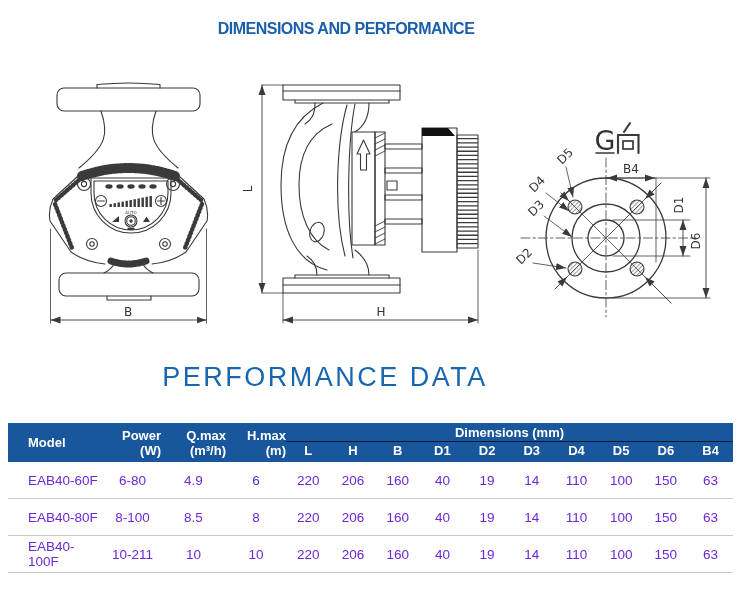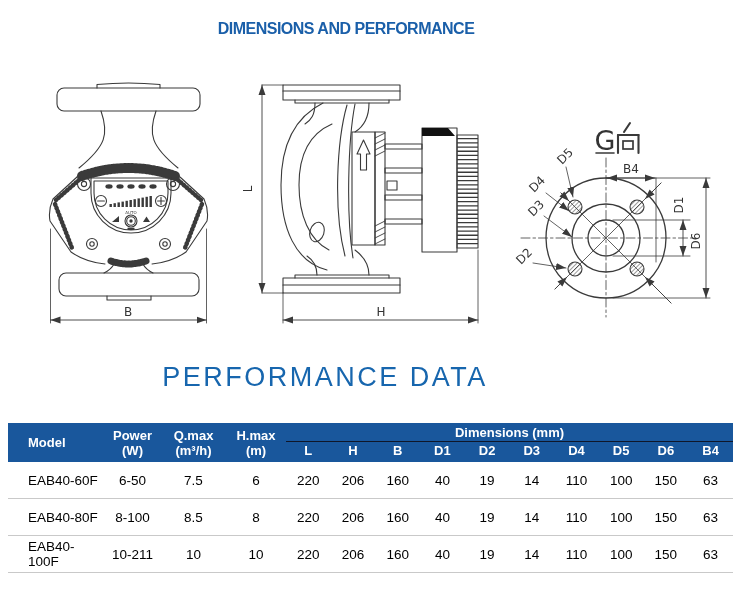--- a/index.html
+++ b/index.html
@@ -12,24 +12,24 @@
   .draw{position:absolute;}
   #front-view{left:35px;top:80px;}
   #side-view{left:235px;top:80px;}
   #flange-view{left:513px;top:110px;}
   svg text{font-family:"DejaVu Sans","Liberation Sans",sans-serif;}
   
   .perf-table{position:absolute;top:423px;left:8px;}
   table{border-collapse:collapse;table-layout:fixed;width:725px;}
   thead th{background:#19579C;color:#fff;font-weight:700;font-size:13px;padding:0;}
   th.model-h{text-align:left;padding-left:20px;}
-  .th-2l span{display:block;line-height:15px;}
+  .th-2l span{display:block;line-height:15px;text-align:right;}
   th.dim-group{height:18px;border-bottom:1px solid #0f172a;font-size:13px;}
   tr.sub-row th{height:17px;font-size:13px;padding-bottom:3px;}
-  tbody td{height:34px;text-align:center;font-size:13.5px;color:#000000;
+  tbody td{height:34px;text-align:center;font-size:13.5px;color:#6d28d9;
            border-bottom:1px solid #C9C9C9;background:#fff;}
   td.model-c{text-align:left;padding-left:20px;}
 </style>
 </head>
 <body>
 
 <div class="page">
 
   <div class="main-title">DIMENSIONS AND PERFORMANCE</div>
 
@@ -306,22 +306,22 @@
           <th>D3</th>
           <th>D4</th>
           <th>D5</th>
           <th>D6</th>
           <th>B4</th>
         </tr>
       </thead>
       <tbody>
         <tr>
           <td class="model-c">EAB40-60F</td>
-          <td>6-50</td>
-          <td>7.5</td>
+          <td>6-80</td>
+          <td>4.9</td>
           <td>6</td>
           <td>220</td>
           <td>206</td>
           <td>160</td>
           <td>40</td>
           <td>19</td>
           <td>14</td>
           <td>110</td>
           <td>100</td>
           <td>150</td>

